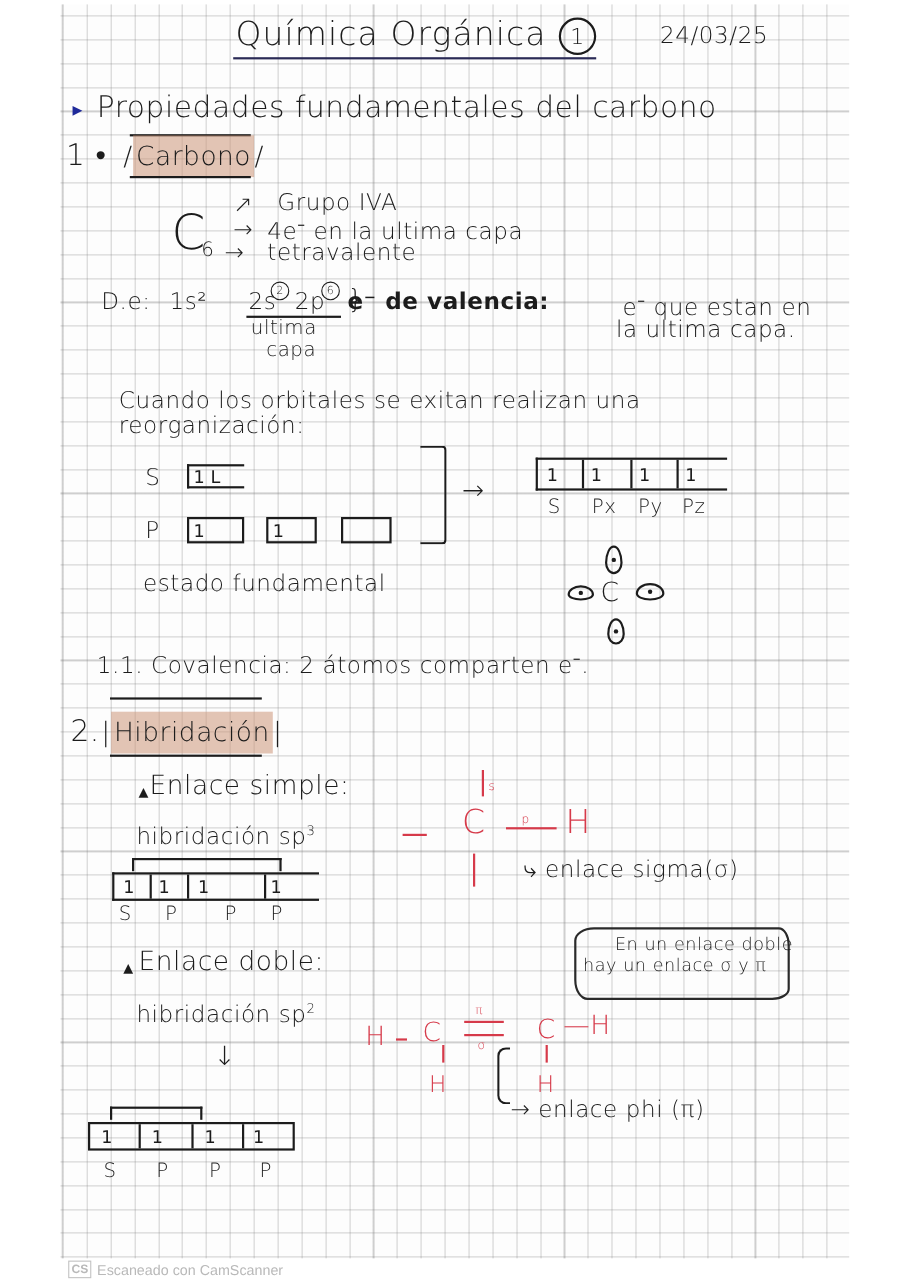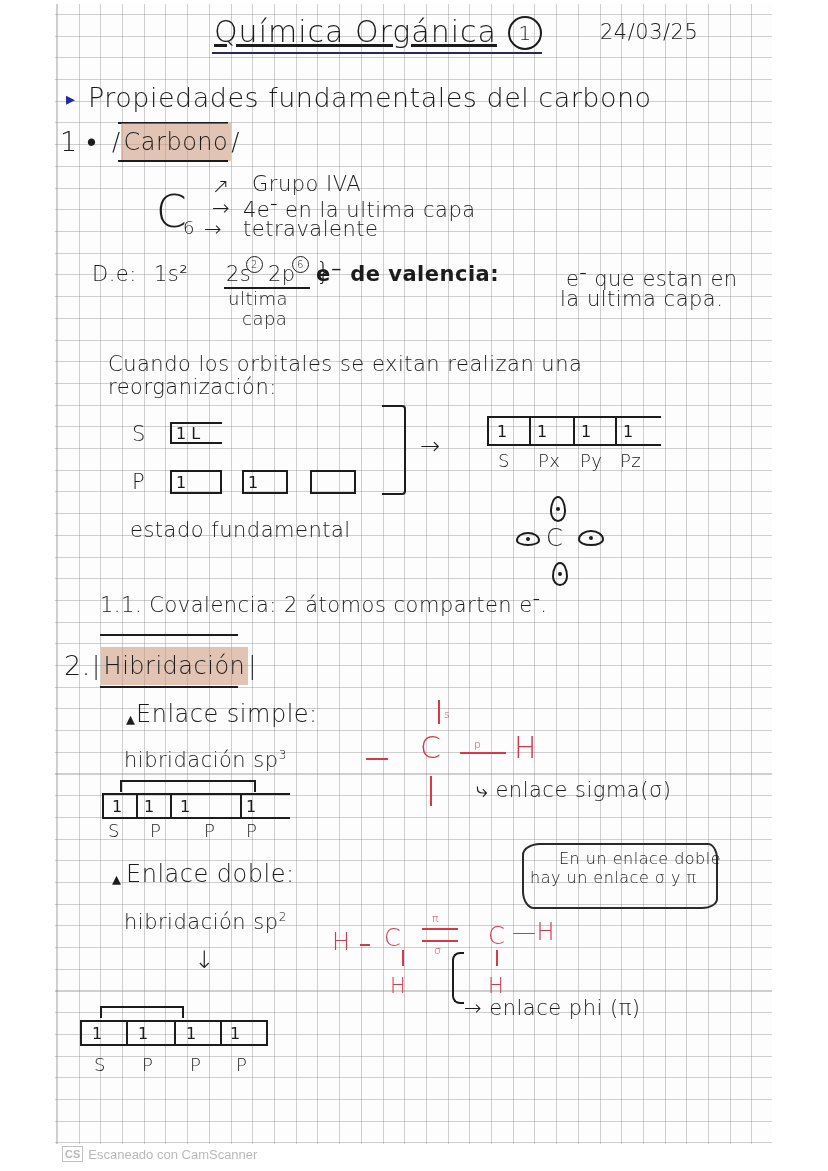--- a/index.html
+++ b/index.html
@@ -37,21 +37,21 @@
     box-sizing:border-box; padding:4px 6px;
   }
   .footer { position:absolute; left:62px; top:1146px; font-size:13px; color:#b9b9b9; display:flex; align-items:center; gap:5px; font-family:"Liberation Sans", sans-serif; }
   .cs { border:1.5px solid #c2c2c2; color:#b9b9b9; font-weight:bold; font-size:11px; padding:0 2px; line-height:14px; }
 </style>
 </head>
 <body>
 
 <div class="paper"></div>
 
-<div class="hw title" style="left:214px; top:14px;text-decoration:underline;">Química Orgánica</div>
+<div class="hw title" style="left:214px; top:14px;">Química Orgánica</div>
 <div class="hw" style="left:508px; top:16px; width:30px; height:30px; border:2px solid #1c1c1c; border-radius:50%; text-align:center; font-size:20px; line-height:30px;">1</div>
 <div class="line" style="left:212px; top:52px; width:330px; background:#2a2a55;"></div>
 <div class="hw med" style="left:600px; top:20px;">24/03/25</div>
 
 <div class="hw blue sm" style="left:66px; top:88px;">▸</div>
 <div class="hw h1" style="left:88px; top:82px;">Propiedades fundamentales del carbono</div>
 
 <div class="line" style="left:118px; top:122px; width:110px;"></div>
 <div class="hw h1" style="left:60px; top:126px;">1 •</div>
 <div class="hw big" style="left:112px; top:128px;">/<span class="hl">Carbono</span>/</div>
@@ -115,21 +115,21 @@
 <div class="hw sm" style="left:538px; top:450px;">Px</div>
 <div class="hw sm" style="left:580px; top:450px;">Py</div>
 <div class="hw sm" style="left:620px; top:450px;">Pz</div>
 
 <div class="lobe" style="left:550px; top:496px; width:16px; height:26px;"></div>
 <div class="lobe" style="left:516px; top:532px; width:24px; height:14px;"></div>
 <div class="hw big" style="left:546px; top:524px;">C</div>
 <div class="lobe" style="left:578px; top:530px; width:26px; height:16px;"></div>
 <div class="lobe" style="left:552px; top:562px; width:16px; height:24px;"></div>
 
-<div class="hw med" style="left:88px; top:590px;margin-left:12px;">1.1. Covalencia: 2 átomos comparten e⁻.</div>
+<div class="hw med" style="left:88px; top:590px;">1.1. Covalencia: 2 átomos comparten e⁻.</div>
 
 <div class="line" style="left:100px; top:634px; width:138px;"></div>
 <div class="hw h1" style="left:64px; top:650px;">2.</div>
 <div class="hw big" style="left:92px; top:652px;">|<span class="hl">Hibridación</span>|</div>
 <div class="line" style="left:100px; top:686px; width:138px;"></div>
 
 <div class="hw sm" style="left:126px; top:708px;">▴</div>
 <div class="hw big" style="left:136px; top:700px;">Enlace simple:</div>
 <div class="hw med" style="left:124px; top:748px;"><span>hibridación sp</span><sup style="font-size:12px;">3</sup></div>
 <div style="position:absolute; left:120px; top:780px; width:136px; height:12px; border:2px solid #1c1c1c; border-bottom:none; box-sizing:border-box;"></div>

